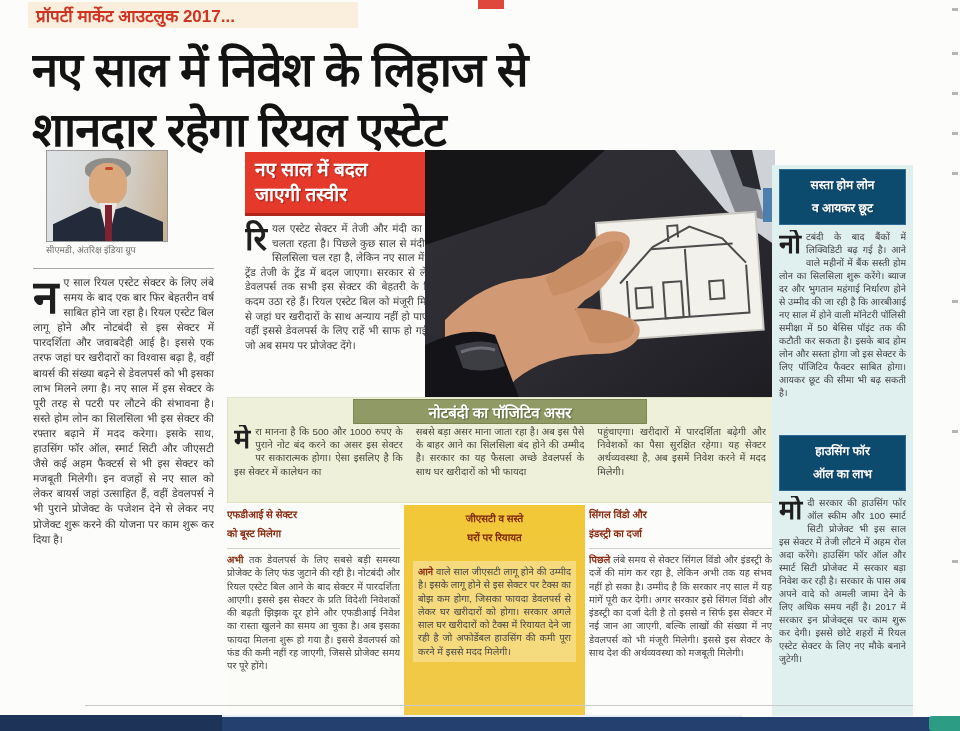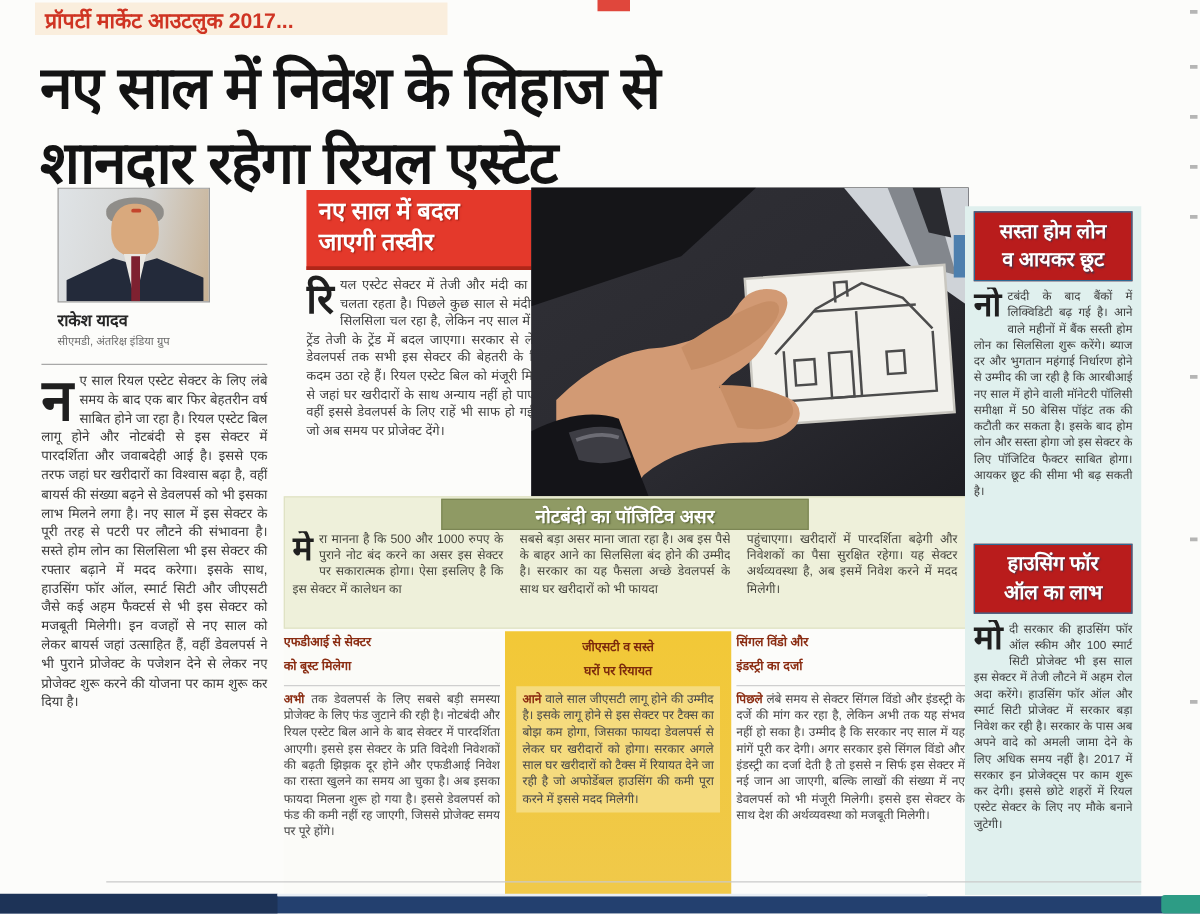--- a/index.html
+++ b/index.html
@@ -49,26 +49,26 @@
 
   
   .bbox{top:505px;height:211px;overflow:hidden;box-sizing:border-box;}
   .bbox h3{margin:0;font-size:10px;line-height:19px;font-weight:bold;color:#8a2c12;}
   .bbox .rule{border-top:1px solid #cfcfcf;margin:5px 0 4px 0;}
   .bbox .btxt{font-size:9.6px;line-height:13.3px;text-align:justify;color:#484848;}
   .lead{font-weight:bold;color:#8a2c12;}
   .fdi-box{left:227px;width:173px;background:#fbfbf8;}
   .gst-box{left:404px;width:181px;background:linear-gradient(180deg,#f2c837 0%,#f0c94a 100%);padding:4px 9px;}
   .gst-box h3{text-align:center;color:#7c2a0c;}
-  .gst-inner{background:#f5db7e;padding:4px 5px;margin-top:2px;}
+  .gst-inner{background:#f5db7e;padding:4px 5px;margin-top:14px;}
   .sw-box{left:589px;width:183px;background:#fcfcfa;}
 
   
   .right-col{left:772px;top:165px;width:141px;height:551px;background:#e0f0ee;padding:4px 7px;box-sizing:border-box;overflow:hidden;}
-  .blue-box{background:#b91c1c;border:1px solid #2d6a94;color:#fff;font-weight:bold;font-size:16px;line-height:23px;text-align:center;padding:4px 2px;text-shadow:1px 1px 1px rgba(20,60,90,.6);}
+  .blue-box{background:#0c4a6e;border:1px solid #2d6a94;color:#fff;font-weight:bold;font-size:12px;line-height:23px;text-align:center;padding:4px 2px;text-shadow:1px 1px 1px rgba(20,60,90,.6);}
   .rc-body{margin-top:5px;font-size:9.4px;line-height:13px;text-align:justify;color:#3d3d3d;height:197px;overflow:hidden;}
   .rc-body.second{height:192px;}
   .blue-box.second{margin-top:8px;}
 
   
   .edge-mark{width:6px;height:3px;background:#8f8f8f;opacity:.65;left:952px;}
   .bottom-rule{left:85px;top:705px;width:828px;height:1px;background:#c9c9c9;}
   .bottom-bar{left:0;top:717px;width:960px;height:14px;background:#23406f;}
   .bar-left{left:0;top:715px;width:222px;height:16px;background:#1d3357;}
   .bar-shine{left:222px;top:715px;width:520px;height:2px;background:#e8eef5;}
@@ -92,21 +92,20 @@
 
   <div class="abs author-col">
     <div class="author-photo">
       <div class="ap-hair"></div>
       <div class="ap-face"></div>
       <div class="ap-tilak"></div>
       <div class="ap-suit"></div>
       <div class="ap-shirt"></div>
       <div class="ap-tie"></div>
     </div>
-    <div class="author-name">राकेश यादव</div>
     <div class="author-title">सीएमडी, अंतरिक्ष इंडिया ग्रुप</div>
     <div class="author-divider"></div>
     <div class="body-text clearfix">
       <span class="dropcap">न</span><span>ए साल रियल एस्टेट सेक्टर के लिए लंबे समय के बाद एक बार फिर बेहतरीन वर्ष साबित होने जा रहा है। रियल एस्टेट बिल लागू होने और नोटबंदी से इस सेक्टर में पारदर्शिता और जवाबदेही आई है। इससे एक तरफ जहां घर खरीदारों का विश्वास बढ़ा है, वहीं बायर्स की संख्या बढ़ने से डेवलपर्स को भी इसका लाभ मिलने लगा है। नए साल में इस सेक्टर के पूरी तरह से पटरी पर लौटने की संभावना है। सस्ते होम लोन का सिलसिला भी इस सेक्टर की रफ्तार बढ़ाने में मदद करेगा। इसके साथ, हाउसिंग फॉर ऑल, स्मार्ट सिटी और जीएसटी जैसे कई अहम फैक्टर्स से भी इस सेक्टर को मजबूती मिलेगी। इन वजहों से नए साल को लेकर बायर्स जहां उत्साहित हैं, वहीं डेवलपर्स ने भी पुराने प्रोजेक्ट के पजेशन देने से लेकर नए प्रोजेक्ट शुरू करने की योजना पर काम शुरू कर दिया है।</span>
     </div>
   </div>
 
   <div class="abs change-col">
     <div class="red-box">
       <div>नए साल में बदल</div>

